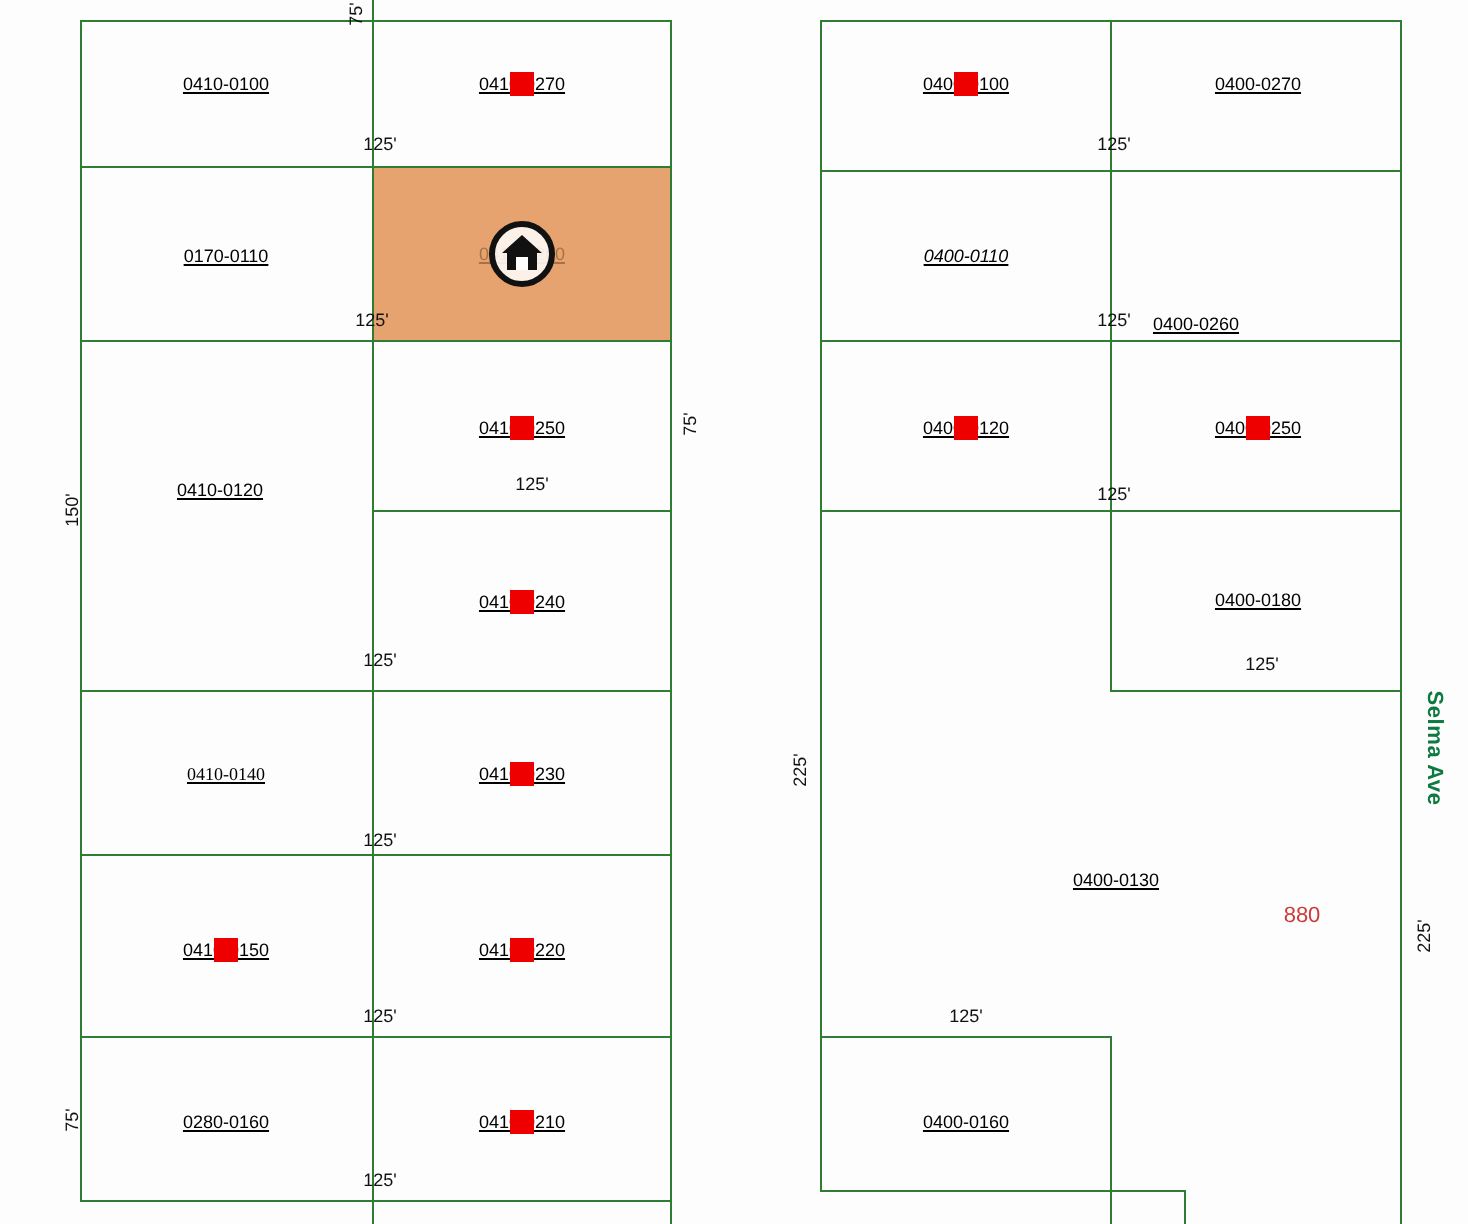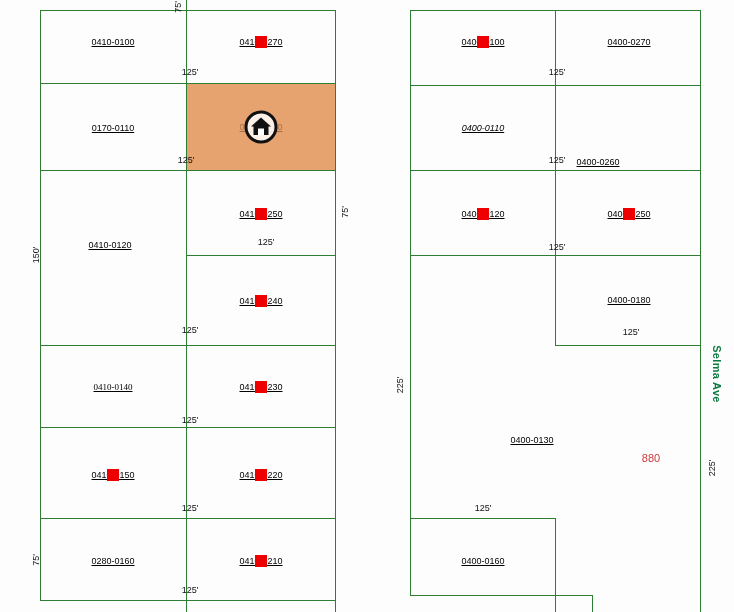--- a/index.html
+++ b/index.html
@@ -146,21 +146,21 @@
     <div class="plabel" style="left: 483px; top: 42px;">0400-0100</div>
     <div class="marker" style="left: 483px; top: 42px;"></div>
     <div class="plabel" style="left: 629px; top: 42px;">0400-0270</div>
     <div class="plabel" style="left: 483px; top: 128px; font-style: italic;">0400-0110</div>
     <div class="plabel" style="left: 598px; top: 128px; margin-top: 34px;">0400-0260</div>
     <div class="plabel" style="left: 483px; top: 214px;">0400-0120</div>
     <div class="marker" style="left: 483px; top: 214px;"></div>
     <div class="plabel" style="left: 629px; top: 214px;">0400-0250</div>
     <div class="marker" style="left: 629px; top: 214px;"></div>
     <div class="plabel" style="left: 629px; top: 300px;">0400-0180</div>
-    <div class="plabel" style="left: 532px; top: 440px;">0400-0130</div>
+    <div class="plabel" style="left: 558px; top: 440px;">0400-0130</div>
     <div class="plabel" style="left: 483px; top: 561px;">0400-0160</div>
     <div class="dim" style="left: 178px; top: 7px; transform: translate(-50%, -50%) rotate(-90deg);">75'</div>
     <div class="dim" style="left: 190px; top: 72px;">125'</div>
     <div class="dim" style="left: 557px; top: 72px;">125'</div>
     <div class="dim" style="left: 186px; top: 160px;">125'</div>
     <div class="dim" style="left: 557px; top: 160px;">125'</div>
     <div class="dim" style="left: 345px; top: 212px; transform: translate(-50%, -50%) rotate(-90deg);">75'</div>
     <div class="dim" style="left: 266px; top: 242px;">125'</div>
     <div class="dim" style="left: 557px; top: 247px;">125'</div>
     <div class="dim" style="left: 36px; top: 255px; transform: translate(-50%, -50%) rotate(-90deg);">150'</div>

